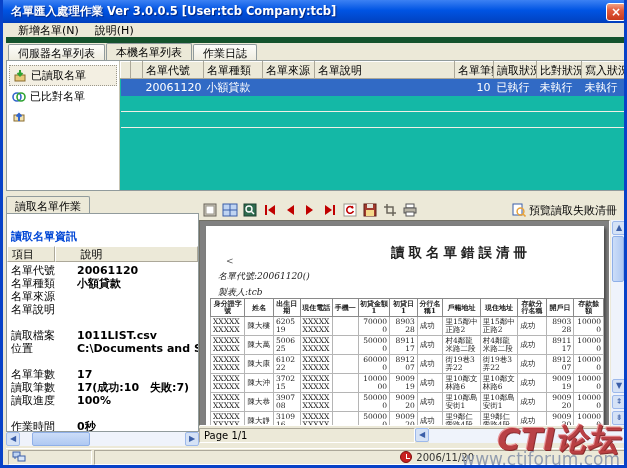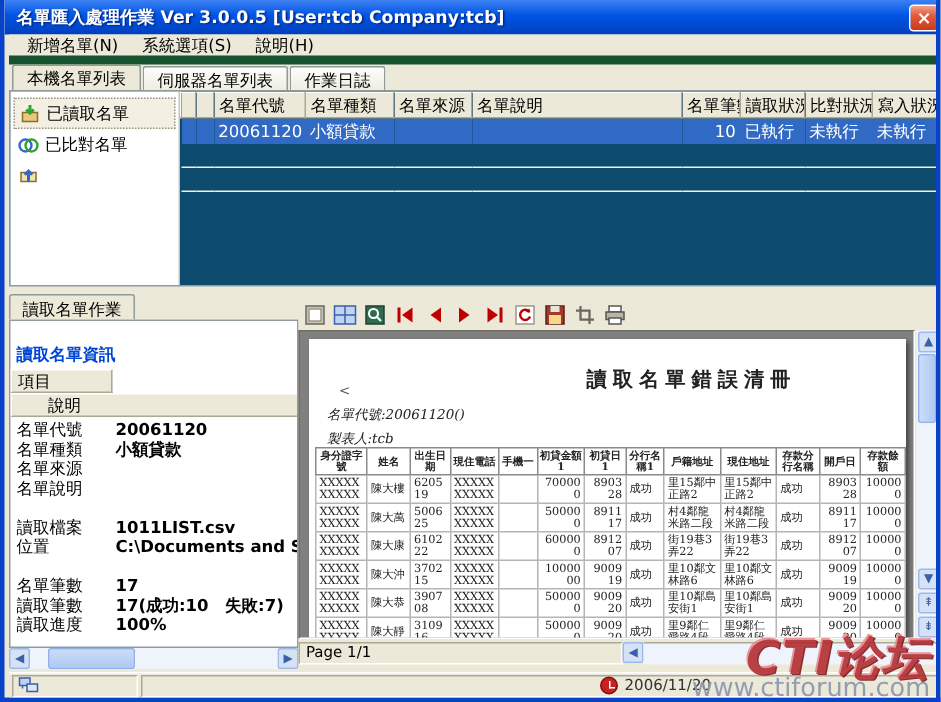--- a/index.html
+++ b/index.html
@@ -27,21 +27,21 @@
   .tabstrip { position:absolute; left:3px; top:43px; width:621px; height:17px; display:flex;
     align-items:flex-end; padding-left:2px; }
   .tab { height:16px; padding:1px 9px 0; border:1px solid #919B9C; border-bottom:none;
     border-radius:2px 2px 0 0; background:linear-gradient(180deg,#FDFDFB,#EFEDE0);
     margin-right:1px; cursor:pointer; white-space:nowrap; font-size:11px; }
   .tab.active { background:#ECE9D8; height:17px; position:relative; z-index:2;
     border-color:#919B9C; }
 
   
   .top-area { position:absolute; left:3px; top:60px; width:621px; height:131px;
-    border:1px solid #919B9C; background:#0c4a6e; display:flex; }
+    border:1px solid #919B9C; background:#14b8a6; display:flex; }
   .sidebar { width:113px; border-right:1px solid #C6C3B2; background:#fff; padding-top:3px; }
   .side-item { display:flex; align-items:center; gap:4px; padding:2px 3px; margin:1px 2px;
     cursor:pointer; white-space:nowrap; }
   .side-item.selected { background:#F3EFE2; border:1px dotted #9a968a; }
   .side-item svg { flex:none; }
   .listwrap { flex:1; overflow:hidden; }
   table.list { border-collapse:collapse; table-layout:fixed; width:505px; font-size:11px; }
   table.list th { background:#ECE9D8; font-weight:normal; text-align:left; height:17px;
     padding:0 3px; border:1px solid; border-color:#FFFFFF #ACA899 #ACA899 #FFFFFF;
     white-space:nowrap; overflow:hidden; cursor:pointer; }
@@ -54,21 +54,21 @@
   .splitter { position:absolute; left:3px; top:191px; width:621px; height:5px; background:#ECE9D8; }
 
   
   .left-panel { position:absolute; left:3px; top:196px; width:193px; height:250px; }
   .work-tabstrip { height:17px; display:flex; align-items:flex-end; }
   .work-tab { height:17px; padding:2px 8px 0; border:1px solid #919B9C; border-bottom:none;
     border-radius:2px 2px 0 0; background:#ECE9D8; font-size:11px; cursor:pointer; white-space:nowrap; }
   .info-box { position:absolute; left:0; top:17px; width:193px; height:219px;
     border:1px solid #919B9C; background:#fff; overflow:hidden; }
   .info-title { color:#0046D5; font-weight:bold; padding:15px 4px 2px; font-size:11px; }
-  .info-headrow { display:flex;flex-direction:column; }
+  .info-headrow { display:flex; }
   .info-headcell { background:#ECE9D8; border:1px solid; border-color:#FFFFFF #ACA899 #ACA899 #FFFFFF;
     height:16px; padding:0 4px; font-size:11px; cursor:pointer; }
   .ih-item { width:68px; } .ih-desc { width:200px;padding-left:24px; }
   .info-rows { padding:2px 0 0 4px; }
   .info-row { display:flex; height:13px; line-height:13px; white-space:nowrap; }
   .info-row .lab { width:66px; flex:none; overflow:hidden; }
   .info-row .val { font-weight:bold; overflow:hidden; }
   .hscroll { position:absolute; left:0; top:236px; width:193px; height:14px;
     background:#F0EEE4; display:flex; }
   .sb-btn { width:14px; height:14px; background:#D5E2F6; border:1px solid #9DB9EB;
@@ -141,27 +141,26 @@
 
 <div class="window">
 
   <div class="titlebar">
     <span class="title-text">名單匯入處理作業  Ver 3.0.0.5  [User:tcb Company:tcb]</span>
     <div class="close-btn">×</div>
   </div>
 
   <div class="menubar">
     <span class="menu-item">新增名單(N)</span>
-    <span class="menu-item">系統選項(S)</span>
     <span class="menu-item">說明(H)</span>
   </div>
 
   <div class="tabstrip">
+    <div class="tab">伺服器名單列表</div>
     <div class="tab active">本機名單列表</div>
-    <div class="tab">伺服器名單列表</div>
     <div class="tab">作業日誌</div>
   </div>
 
   <div class="top-area">
     <div class="sidebar">
       <div class="side-item selected">
         <svg class="icon14" viewBox="0 0 14 14">
           <rect x="2" y="6" width="10" height="6" fill="#E8C87A" stroke="#8a6d2f" stroke-width="1"></rect>
           <path d="M7 1 L7 6 M4.5 4 L7 6.5 L9.5 4" stroke="#2FA332" stroke-width="2" fill="none"></path>
         </svg>
@@ -374,20 +373,28 @@
             <path d="M5 2 L5 11 L14 11 M2 5 L11 5 L11 14" fill="none" stroke="#6b675c" stroke-width="1.5"></path>
           </svg>
       </div>
       <div class="tb-btn">
         <svg class="icon16" viewBox="0 0 16 16">
             <rect x="4" y="2" width="8" height="4" fill="#fff" stroke="#555"></rect>
             <rect x="2" y="6" width="12" height="5" fill="#B8B4A6" stroke="#555"></rect>
             <rect x="4" y="10" width="8" height="4" fill="#fff" stroke="#555"></rect>
           </svg>
       </div>
+      <div class="preview-fail-btn">
+        <svg class="icon14" viewBox="0 0 14 14">
+          <rect x="1" y="1" width="9" height="11" fill="#fff" stroke="#3B5FA8"></rect>
+          <circle cx="8.5" cy="8.5" r="3.4" fill="none" stroke="#E8A33D" stroke-width="1.5"></circle>
+          <line x1="11" y1="11" x2="13.5" y2="13.5" stroke="#E8A33D" stroke-width="1.6"></line>
+        </svg>
+        <span>預覽讀取失敗清冊</span>
+      </div>
     </div>
 
     <div class="viewport">
       <div class="report-page">
         <span class="rp-back">&lt;</span>
         <div class="rp-title">讀取名單錯誤清冊</div>
         <div class="rp-code">名單代號:20061120()</div>
         <div class="rp-maker">製表人:tcb</div>
         <table class="report">
           <colgroup>

